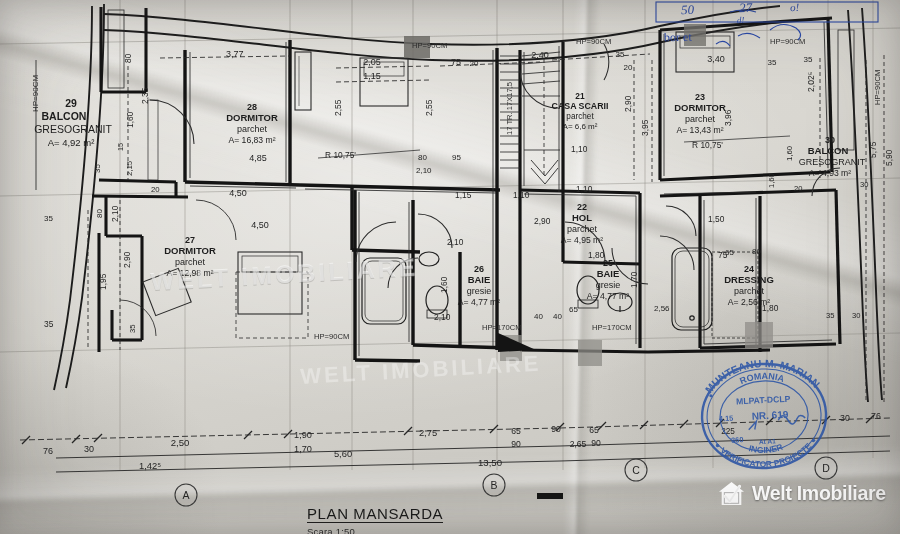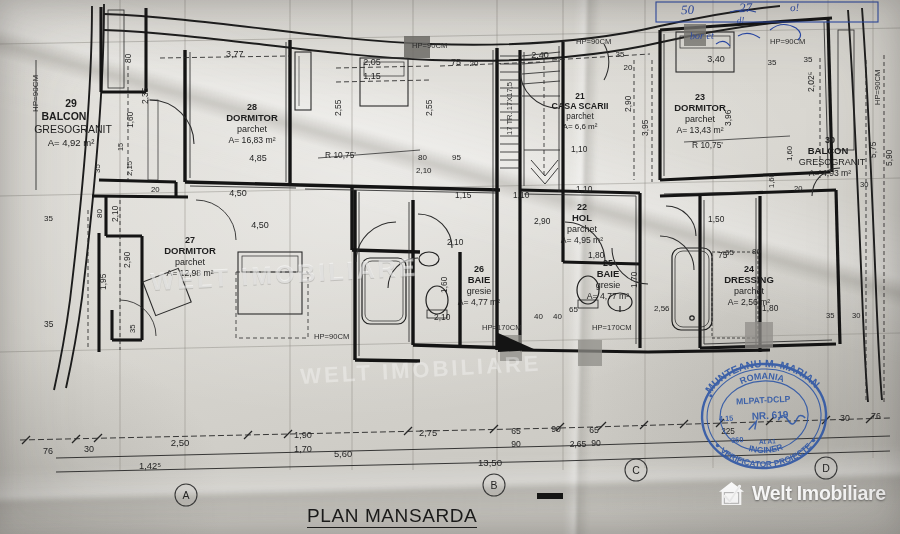--- a/index.html
+++ b/index.html
@@ -70,21 +70,21 @@
   }
   #watermark2{
     position:absolute;left:300px;top:350px;width:500px;
     font-size:22px;font-weight:bold;letter-spacing:3px;
     color:rgba(255,255,255,.34);
     transform:rotate(-3.2deg);pointer-events:none;white-space:nowrap;
   }
 
   
   #title-block{position:absolute;left:307px;top:505px;color:#181818;}
-  #title-block .t1{font-size:19px;letter-spacing:.6px;border-bottom:1.6px solid #1a1a1a;display:inline-block;padding-bottom:0;}
+  #title-block .t1{font-size:15px;letter-spacing:.6px;border-bottom:1.6px solid #1a1a1a;display:inline-block;padding-bottom:0;}
   #title-block .t2{font-size:9.5px;margin-top:3px;letter-spacing:.2px;color:#2a2a2a;}
 
   #scale-bar{position:absolute;left:537px;top:493px;width:26px;height:6px;background:#141414;}
 
   
   #stamp{
     position:absolute;left:690px;top:359px;width:148px;height:112px;
     transform:rotate(-3deg);pointer-events:none;opacity:.88;
   }
   #stamp svg{width:100%;height:100%;}
@@ -96,21 +96,21 @@
   #logo .wtxt{
     color:#ffffff;font-size:19.5px;font-weight:bold;letter-spacing:-.3px;
     text-shadow:0 1px 2px rgba(40,40,40,.55);line-height:1;
   }
   
   .pen{position:absolute;color:#2a49a8;font-family:"Liberation Serif",serif;pointer-events:none;}
   #pen1{left:681px;top:2px;font-size:13px;transform:rotate(-2deg);font-style:italic;}
   #pen2{left:739px;top:0px;font-size:13px;transform:rotate(-2deg);font-style:italic;}
   #pen3{left:790px;top:1px;font-size:11px;transform:rotate(-3deg);font-style:italic;}
   #pen4{left:737px;top:15px;font-size:9px;transform:rotate(-2deg);font-style:italic;}
-  #pen5{left:690px;top:30px;font-size:10px;transform:rotate(-1deg);font-style:italic;}
+  #pen5{left:664px;top:30px;font-size:12px;transform:rotate(-1deg);}
 </style>
 </head>
 <body>
 
 <div id="sheet">
 
   <div id="paper-tone"></div>
   <div class="crease" id="crease-main"></div>
   <div class="crease" id="crease-vert"></div>
   <div class="crease" id="crease-bot"></div>

